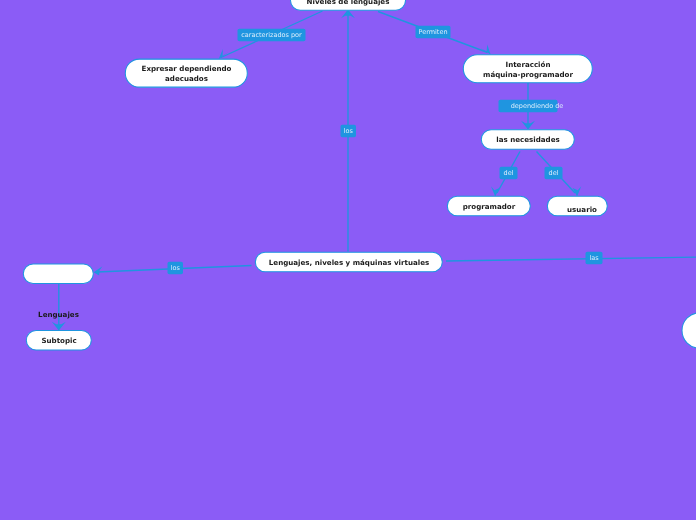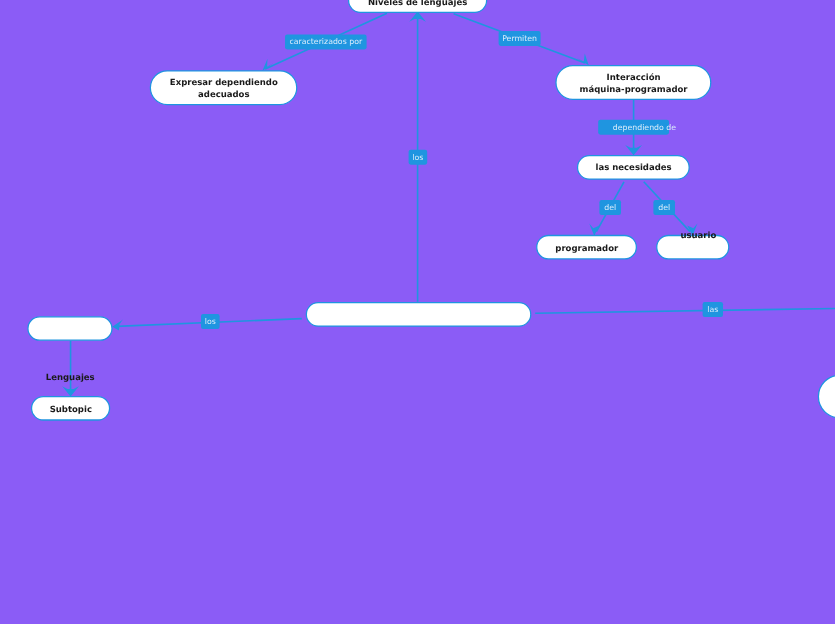--- a/index.html
+++ b/index.html
@@ -70,21 +70,22 @@
     </g>
   </svg>
 
   <div class="ntext" style="left:290px;top:-9.25px;width:116px;height:19.5px;">Niveles de lenguajes</div>
   <div class="ntext" style="left:125px;top:59.13px;width:123px;height:28px;">Expresar dependiendo
 adecuados</div>
   <div class="ntext" style="left:463px;top:54.75px;width:130px;height:28px;">Interacción
 máquina-programador</div>
   <div class="ntext" style="left:481px;top:129.5px;width:94px;height:19.5px;">las necesidades</div>
   <div class="ntext" style="left:447px;top:196.25px;width:84px;height:19.5px;">programador</div>
-  <div class="ntext" style="left:547px;top:185px;width:70px;height:19.5px;">usuario</div>
+  <div class="ntext" style="left:547px;top:199px;width:70px;height:19.5px;">usuario</div>
+  <div class="ntext" style="left:255px;top:252.25px;width:188px;height:19.5px;">Lenguajes, niveles y máquinas virtuales</div>
   <div class="ntext" style="left:23px;top:264px;width:71px;height:19.5px;margin-top:40px;">Lenguajes</div>
   <div class="ntext" style="left:26px;top:330.5px;width:66px;height:19.5px;">Subtopic</div>
 
   <div class="ltext" style="left:237.5px;top:28.75px;width:68px;height:12.5px;">caracterizados por</div>
   <div class="ltext" style="left:415.5px;top:25.75px;width:35px;height:12.5px;">Permiten</div>
   <div class="ltext" style="left:498.5px;top:99.75px;width:77px;height:12.5px;">dependiendo de</div>
   <div class="ltext" style="left:340.5px;top:124.75px;width:15.5px;height:12.5px;">los</div>
   <div class="ltext" style="left:499.5px;top:166.75px;width:18px;height:12.5px;">del</div>
   <div class="ltext" style="left:544.5px;top:166.75px;width:18px;height:12.5px;">del</div>
   <div class="ltext" style="left:167.5px;top:261.75px;width:15.5px;height:12.5px;">los</div>

